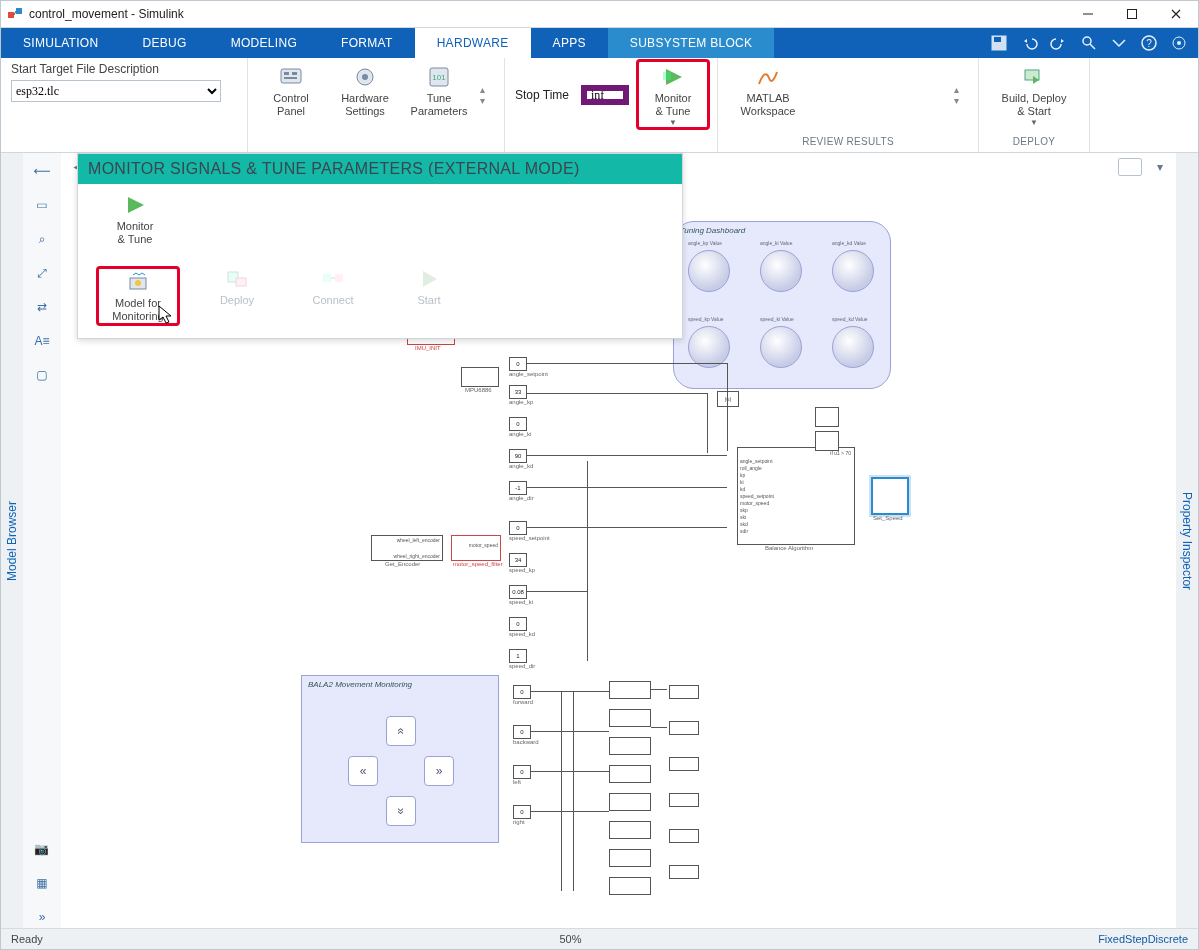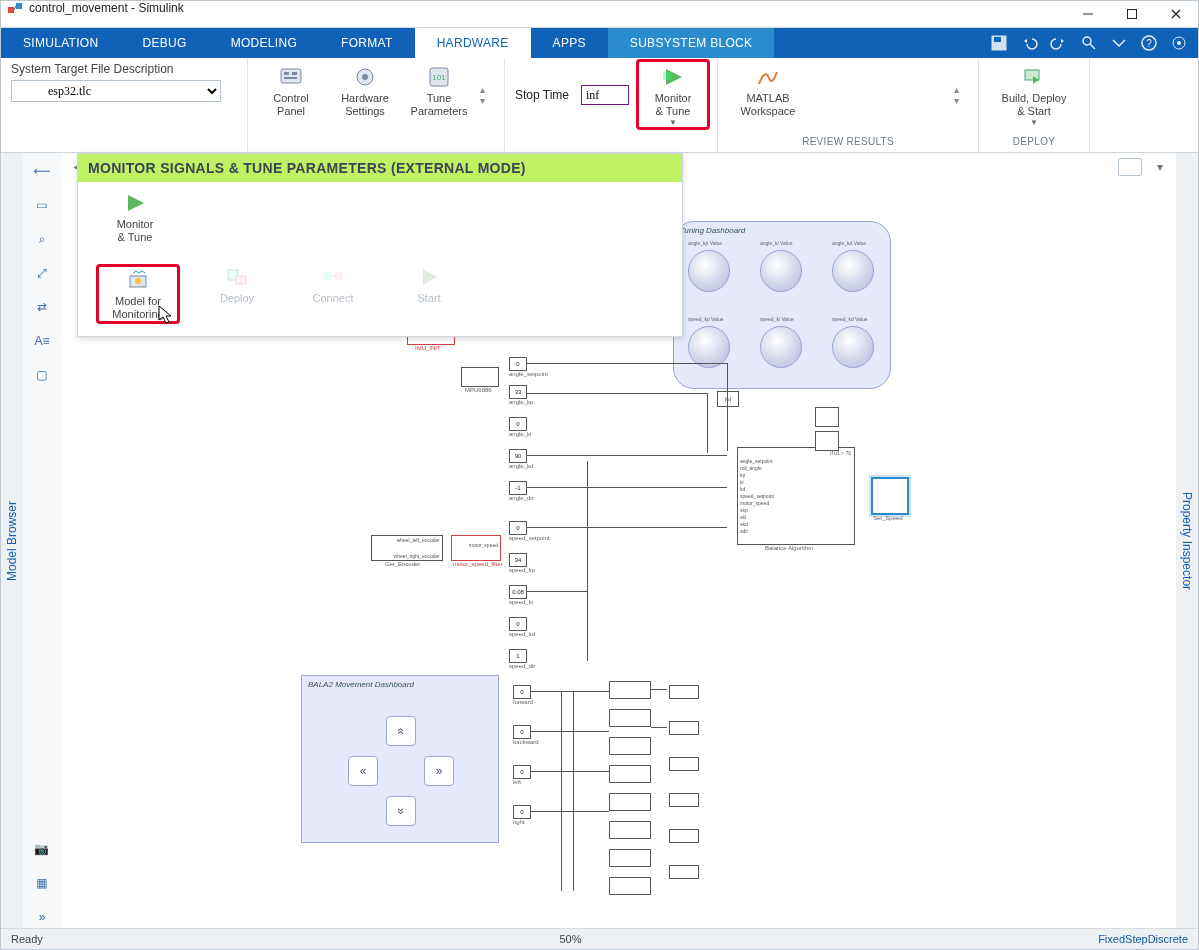--- a/index.html
+++ b/index.html
@@ -1,45 +1,45 @@
 <!DOCTYPE html>
 <html><head>
 <meta charset="utf-8">
 <style>
 html,body{margin:0;padding:0;font-family:"Segoe UI",Arial,sans-serif;font-size:12px;color:#222;background:#fff;overflow:hidden;}
 
 #win{position:relative;width:1199px;height:950px;box-sizing:border-box;border:1px solid #bfc8d0;background:#f3f4f6;}
-#titlebar{height:26px;display:flex;align-items:flex-start;background:#fff;border-bottom:1px solid #d0d6dc;}
+#titlebar{height:26px;display:flex;align-items:center;background:#fff;border-bottom:1px solid #d0d6dc;}
 #titlebar .ico{width:16px;height:16px;margin:0 6px 0 6px;}
 #titlebar .ttl{flex:1;font-size:12px;color:#222;}
 #titlebar .wbtn{width:44px;height:26px;display:flex;align-items:center;justify-content:center;color:#222;}
 
 #tabs{height:30px;background:#0f62b7;display:flex;align-items:stretch;color:#fff;font-size:12px;}
 #tabs .tab{padding:0 22px;display:flex;align-items:center;text-transform:uppercase;letter-spacing:.3px;cursor:pointer;}
 #tabs .tab.sel{background:#fff;color:#0f62b7;}
 #tabs .tab.ctx{background:#2a8ccc;}
 #tabs .spacer{flex:1;}
 #tabs .qat{display:flex;align-items:center;gap:12px;padding-right:10px;}
 #tabs .qat .qi{width:18px;height:18px;opacity:.9;}
 
 #strip{height:94px;background:#fff;border-bottom:1px solid #cfd6dc;display:flex;align-items:stretch;position:relative;z-index:5;}
 .group{display:flex;flex-direction:column;border-right:1px solid #e0e4e8;padding:4px 10px 2px 10px;}
 .group .body{flex:1;display:flex;align-items:flex-start;gap:8px;}
 .group .lbl{height:14px;font-size:10px;color:#6a7987;text-align:center;text-transform:uppercase;letter-spacing:.3px;margin-top:8px;}
 .bigbtn{width:66px;display:flex;flex-direction:column;align-items:center;text-align:center;cursor:pointer;padding-top:2px;}
 .bigbtn .ic{width:26px;height:26px;margin-bottom:2px;}
 .bigbtn .tx{font-size:11px;color:#444;line-height:13px;}
 .arrowstack{width:14px;display:flex;flex-direction:column;justify-content:center;gap:20px;align-self:center;color:#888;font-size:10px;}
-input[type=text]{height:20px;box-sizing:border-box;border:1px solid #701a75;background:#fff;padding:0 4px;font:12px "Segoe UI";}
+input[type=text]{height:20px;box-sizing:border-box;border:6px solid #701a75;background:#fff;padding:0 4px;font:12px "Segoe UI";}
 select{height:22px;box-sizing:border-box;border:1px solid #b7c3cf;background:#fff;font:12px "Segoe UI";}
 
 .hl1{border:3px solid #e4002b;border-radius:4px;margin:-3px;}
 
 #dropdown{position:absolute;left:76px;top:152px;width:604px;background:#fff;border:1px solid #cfd6dc;box-shadow:0 2px 6px rgba(0,0,0,.15);z-index:40;}
-#dropdown .hdr{background:#bef264;color:#3a4652;font-size:14px;font-weight:700;padding:6px 10px;text-transform:uppercase;letter-spacing:.3px;}
+#dropdown .hdr{background:#14b8a6;color:#3a4652;font-size:16px;font-weight:400;padding:6px 10px;text-transform:uppercase;letter-spacing:.3px;}
 #dropdown .row{display:flex;gap:18px;padding:8px 12px 12px 18px;}
 .ddbtn{width:78px;display:flex;flex-direction:column;align-items:center;text-align:center;cursor:pointer;}
 .ddbtn .ic{width:26px;height:26px;margin-bottom:2px;}
 .ddbtn .tx{font-size:11px;color:#444;line-height:13px;}
 .ddbtn.dis .tx{color:#b8c0c8;}
 .hl2{border:3px solid #e4002b;border-radius:4px;}
 
 .callout{position:absolute;color:#e4002b;font:700 14px/1 "Segoe UI";}
 
 #leftrail{position:absolute;left:0;top:152px;width:22px;bottom:20px;background:#eef1f4;border-right:1px solid #d6dbe0;display:flex;align-items:center;justify-content:center;}
@@ -157,22 +157,22 @@
             <circle cx="9" cy="9" r="2" fill="#fff"></circle>
           </svg>
         </span>
     </div>
   </div>
 
   <div id="strip" data-name="toolstrip">
 
     <div class="group" style="min-width:226px;">
       <div class="body" style="flex-direction:column;gap:4px;">
-        <div data-name="target-desc-label" style="font-size:12px;color:#444;">System Target File Description</div>
-        <select data-name="target-file-select" style="width:210px;padding-left:32px;">
+        <div data-name="target-desc-label" style="font-size:12px;color:#444;">Start Target File Description</div>
+        <select data-name="target-file-select" style="width:210px;">
           <option>esp32.tlc</option>
         </select>
       </div>
       <div class="lbl"></div>
     </div>
 
     <div class="group">
       <div class="body">
         <div class="bigbtn" data-name="control-panel-button">
           <span class="ic">
@@ -449,21 +449,21 @@
     <div class="wire" style="left:466px;top:212px;width:180px;height:1px;" data-name="wire"></div>
     <div class="wire" style="left:466px;top:346px;width:200px;height:1px;" data-name="wire"></div>
     <div class="wire" style="left:666px;top:182px;width:1px;height:88px;" data-name="wire"></div>
     <div class="wire" style="left:646px;top:212px;width:1px;height:60px;" data-name="wire"></div>
     <div class="wire" style="left:466px;top:274px;width:200px;height:1px;" data-name="wire"></div>
     <div class="wire" style="left:466px;top:306px;width:200px;height:1px;" data-name="wire"></div>
     <div class="wire" style="left:466px;top:410px;width:60px;height:1px;" data-name="wire"></div>
     <div class="wire" style="left:526px;top:280px;width:1px;height:200px;" data-name="wire"></div>
 
     <div class="panel" data-name="movement-dashboard-panel" style="left:240px;top:494px;width:196px;height:166px;">
-      <div class="pt" data-name="movement-dashboard-title">BALA2 Movement Dashboard</div>
+      <div class="pt" data-name="movement-dashboard-title">BALA2 Movement Monitoring</div>
       <div class="btnpad" style="left:84px;top:40px;" data-name="pad-forward">«</div>
       <div class="btnpad" style="left:46px;top:80px;" data-name="pad-left">«</div>
       <div class="btnpad" style="left:122px;top:80px;" data-name="pad-right">»</div>
       <div class="btnpad" style="left:84px;top:120px;" data-name="pad-backward">»</div>
       <style>
         .btnpad[data-name="pad-forward"]{transform:rotate(90deg);}
         .btnpad[data-name="pad-backward"]{transform:rotate(90deg);}
       </style>
     </div>
 

